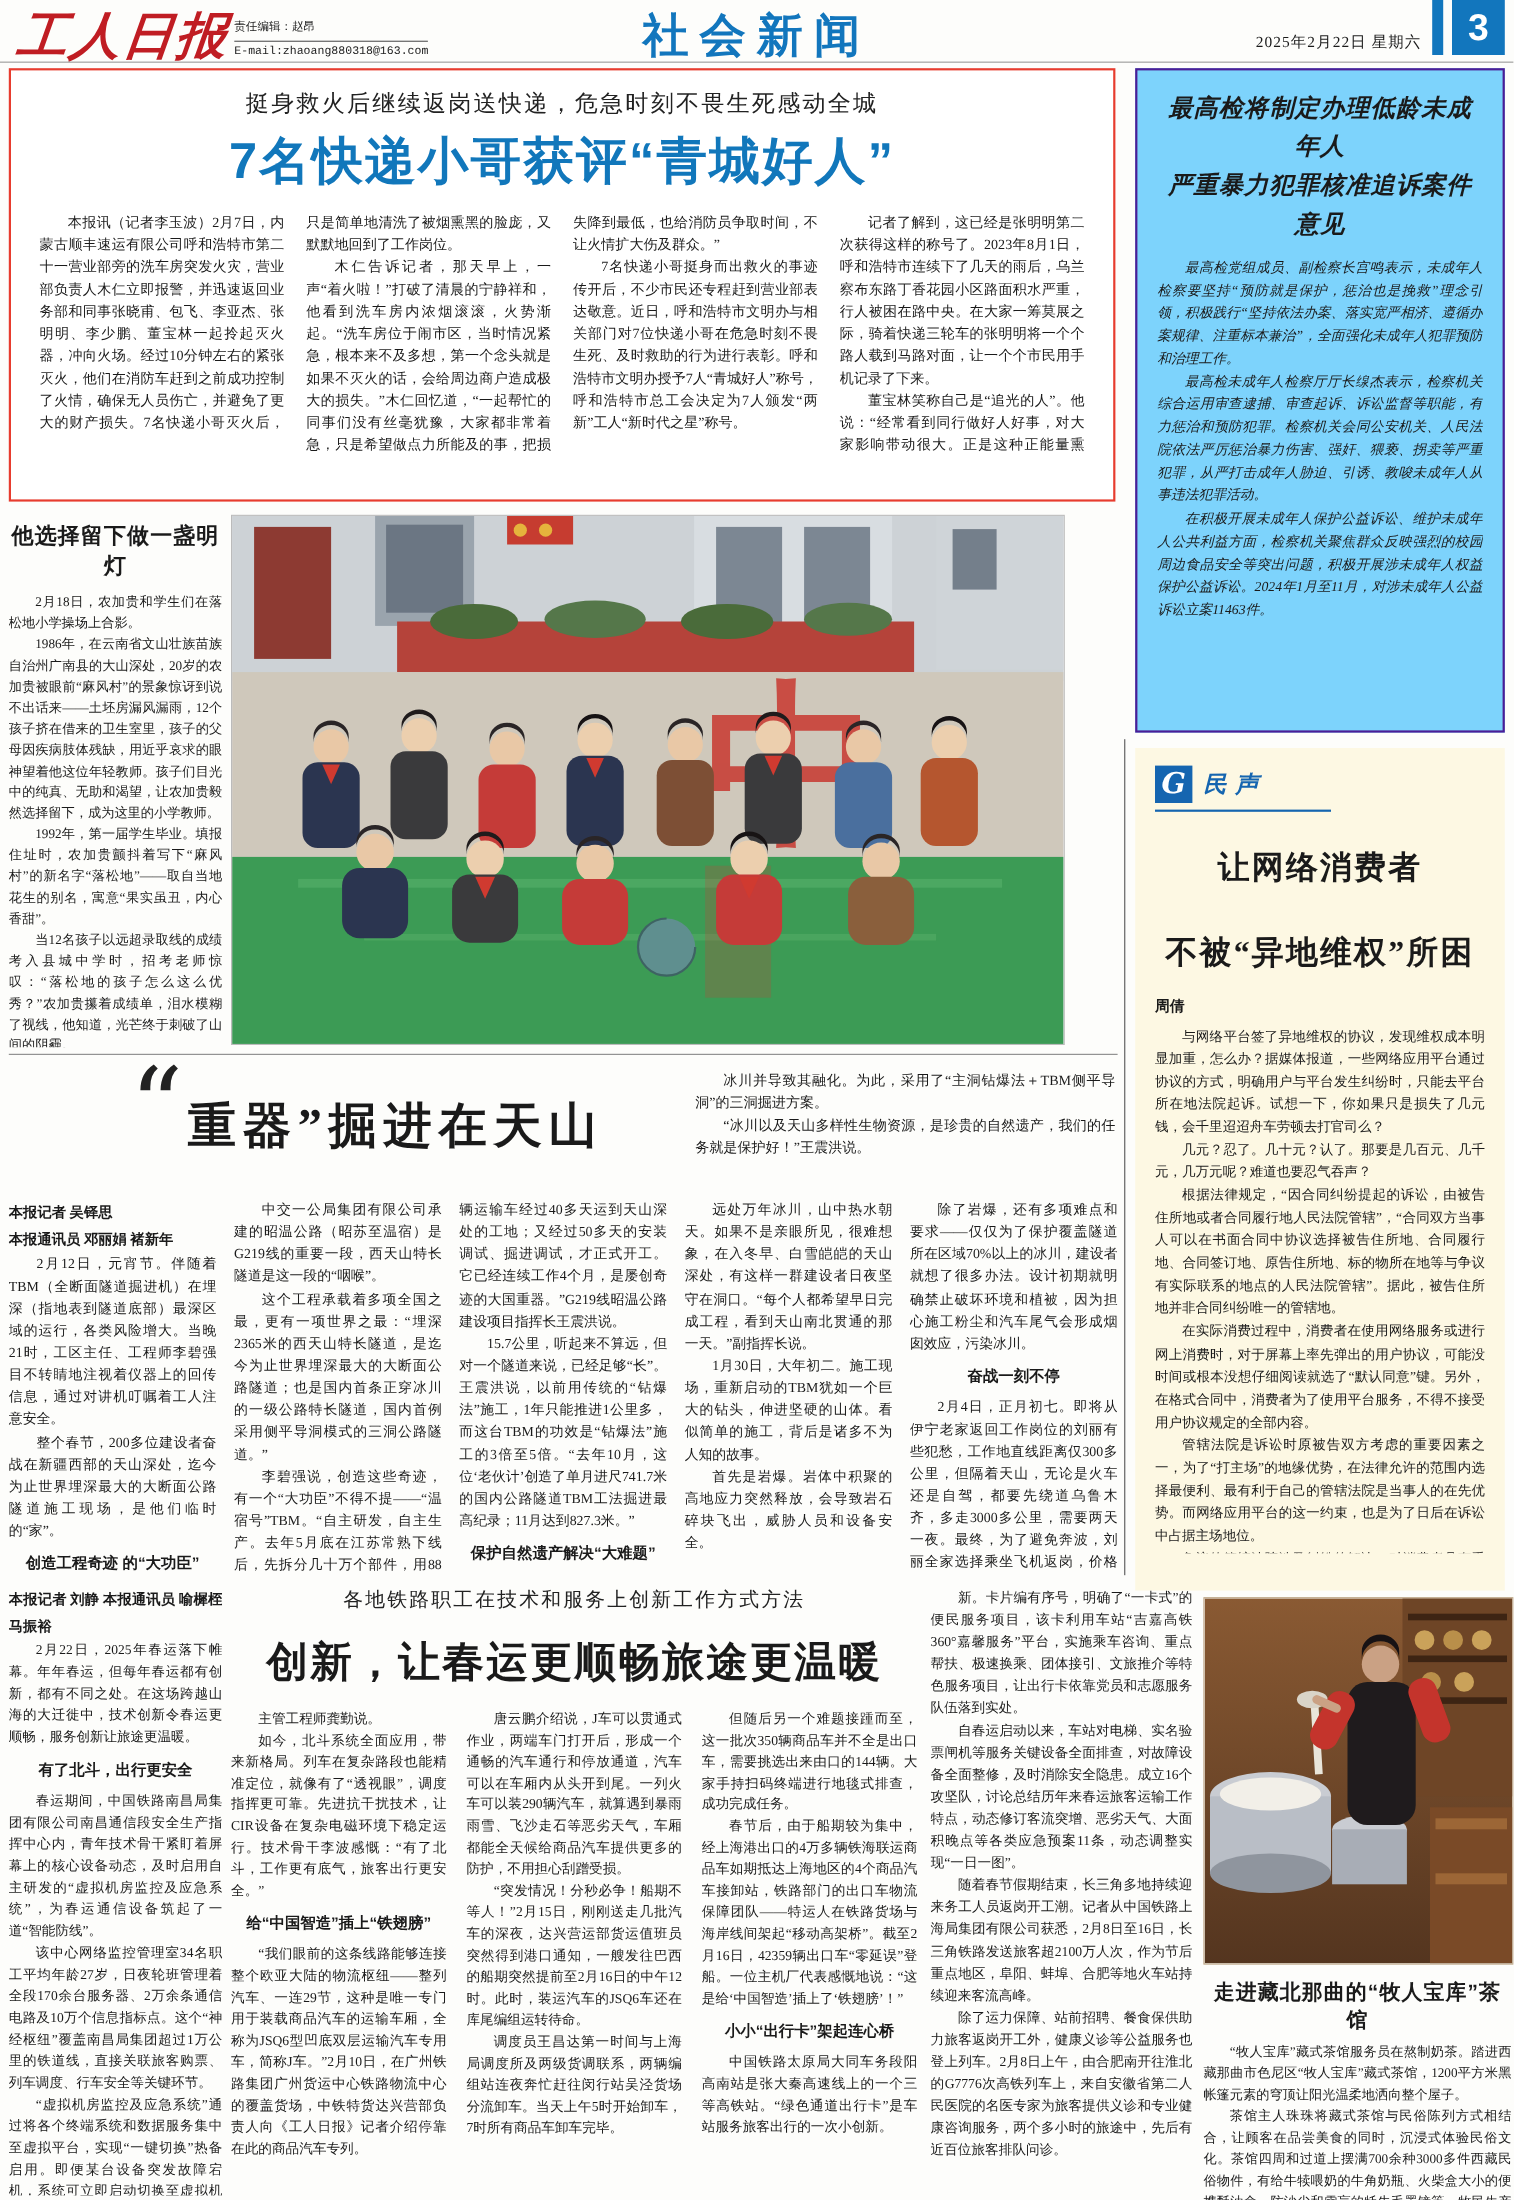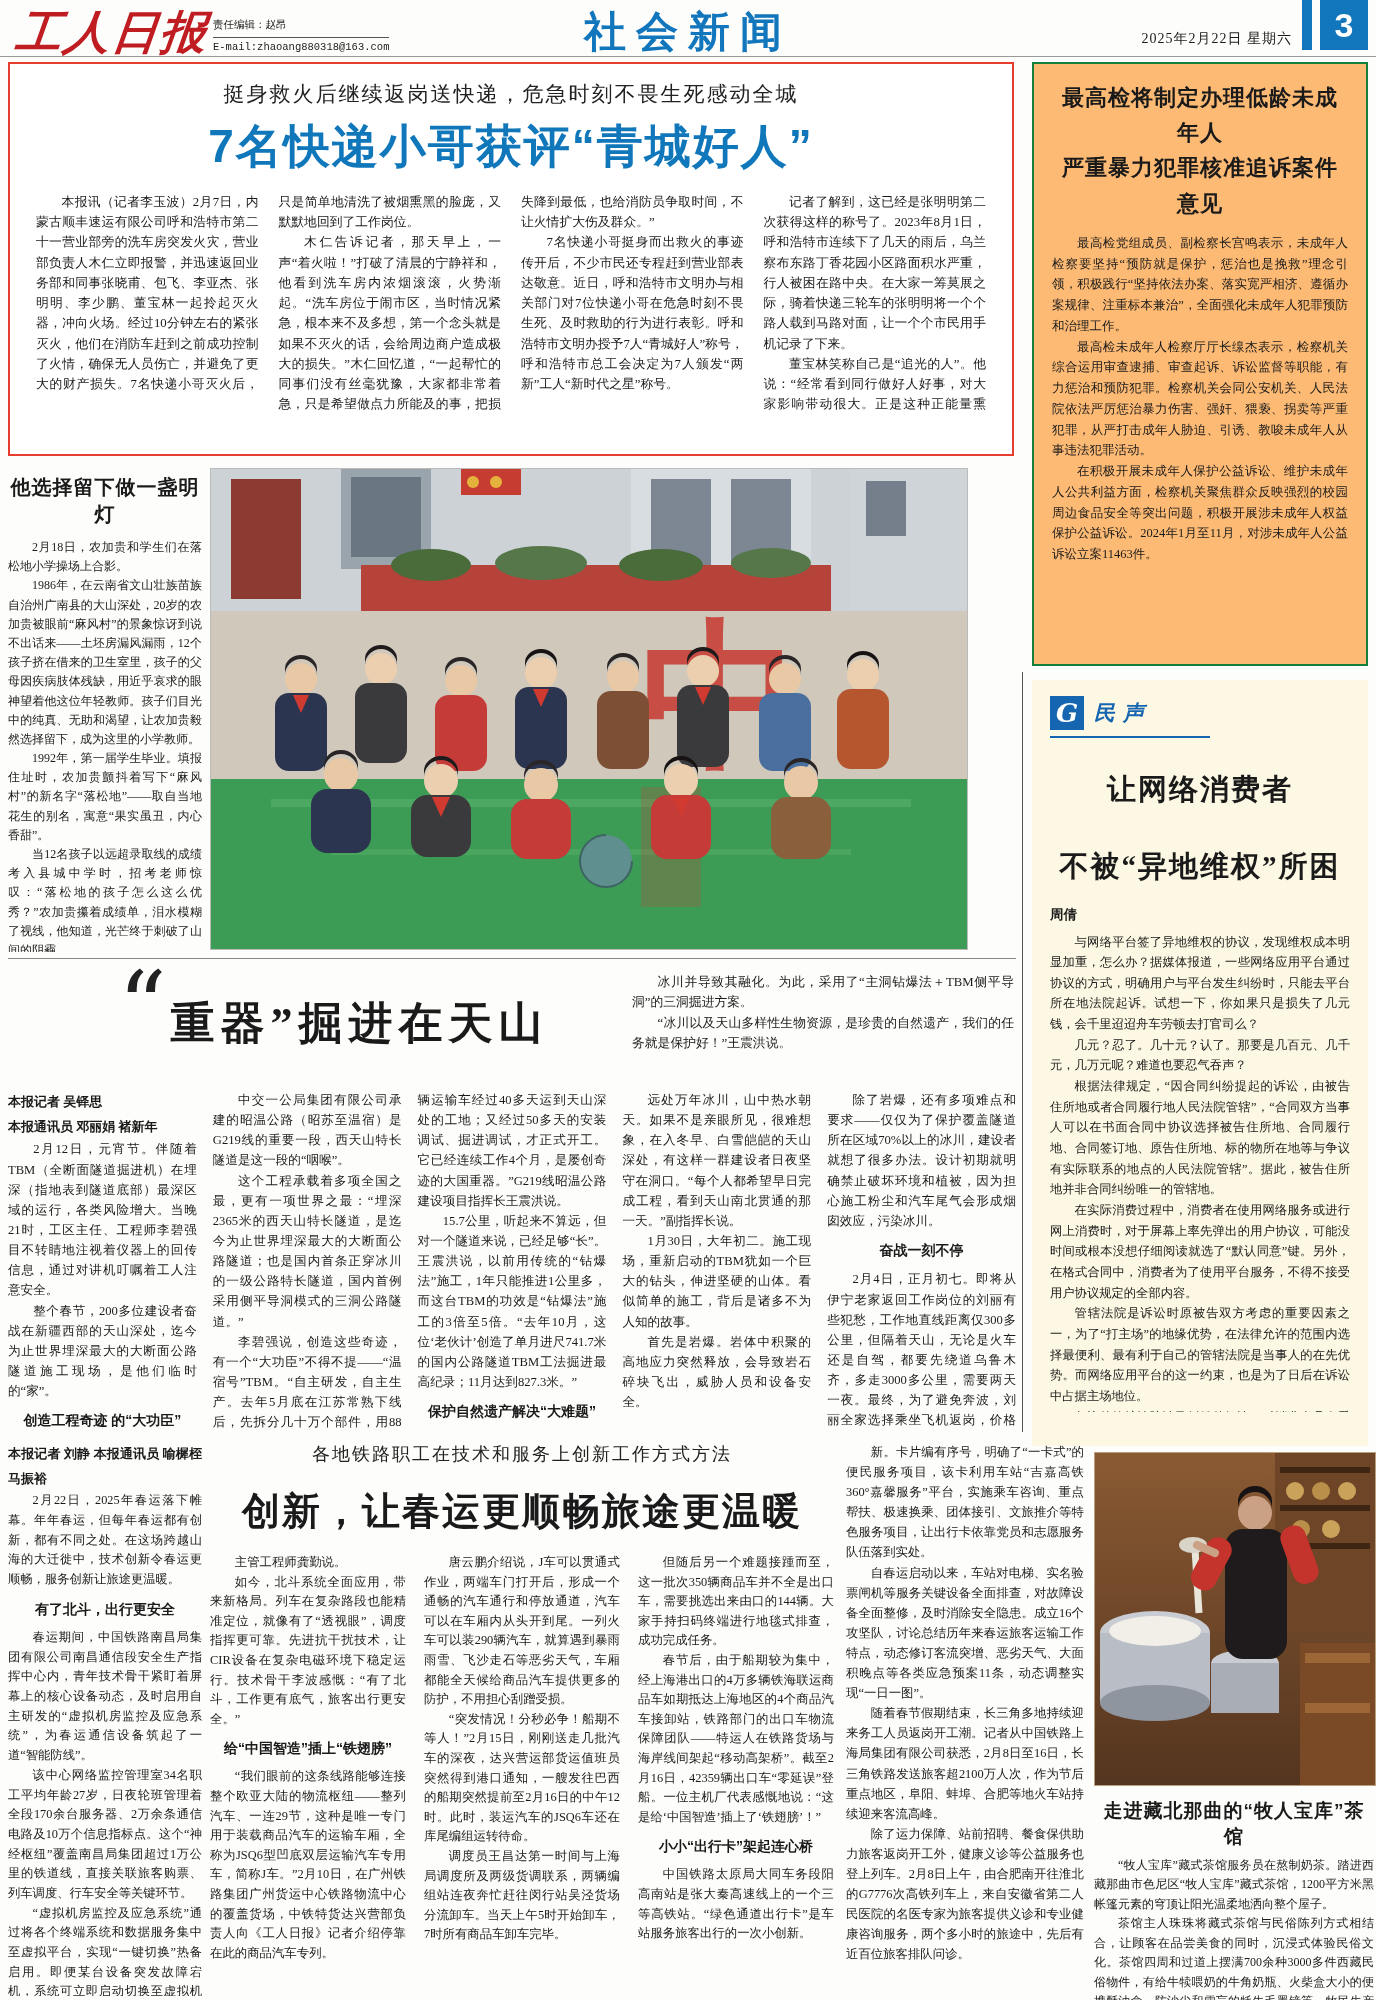--- a/index.html
+++ b/index.html
@@ -27,22 +27,22 @@
     font-family:"Liberation Sans",sans-serif;letter-spacing:2px;}
   .top-headline{margin-top:8px;text-align:center;font-size:46px;font-weight:bold;
     font-family:"Liberation Sans",sans-serif;letter-spacing:2px;}
   .top-body{margin:14px 26px 0;height:238px;column-count:4;column-gap:20px;column-fill:auto;
     overflow:hidden;font-size:12.8px;line-height:1.58;text-align:justify;}
   p.para{margin:0;text-indent:2em;}
   .subhead{font-weight:bold;text-align:center;font-size:14px;margin:8px 0;
     font-family:"Liberation Sans",sans-serif;}
   .byline-line{font-size:13px;font-weight:600;line-height:1.9;}
   
-  .gaojian-box{left:1032px;top:62px;width:336px;height:604px;border:2px solid #15803d;
-    background:#fdba74;box-sizing:border-box;padding:16px 18px;}
+  .gaojian-box{left:1032px;top:62px;width:336px;height:604px;border:2px solid #4c1d95;
+    background:#7dd3fc;box-sizing:border-box;padding:16px 18px;font-style:italic;}
   .gaojian-h{font-size:22px;font-weight:bold;text-align:center;line-height:1.6;letter-spacing:1px;}
   .gaojian-body{margin-top:12px;height:470px;overflow:hidden;font-size:12.5px;line-height:1.66;text-align:justify;}
   .gaojian-body p{margin:0;text-indent:2em;}
   .v-rule{left:1022px;top:672px;width:1px;height:760px;background:#555;}
   
   .minsheng-box{left:1032px;top:680px;width:336px;height:766px;box-sizing:border-box;padding:16px 18px;}
   .ms-logo-row{display:flex;align-items:center;gap:10px;border-bottom:2px solid;width:160px;padding-bottom:6px;}
   .ms-g{width:34px;height:34px;display:flex;align-items:center;justify-content:center;color:#fff;
     font-family:"DejaVu Serif",serif;font-style:italic;font-weight:bold;font-size:26px;}
   .ms-label{font-size:21px;font-weight:bold;letter-spacing:8px;font-family:"Liberation Sans",sans-serif;}

